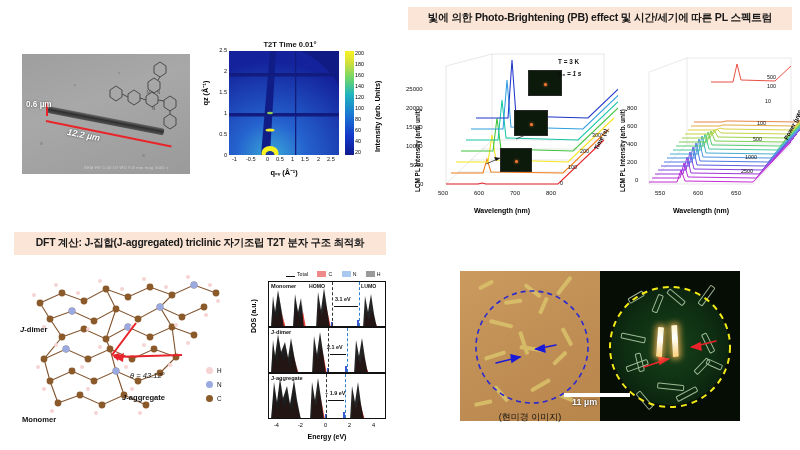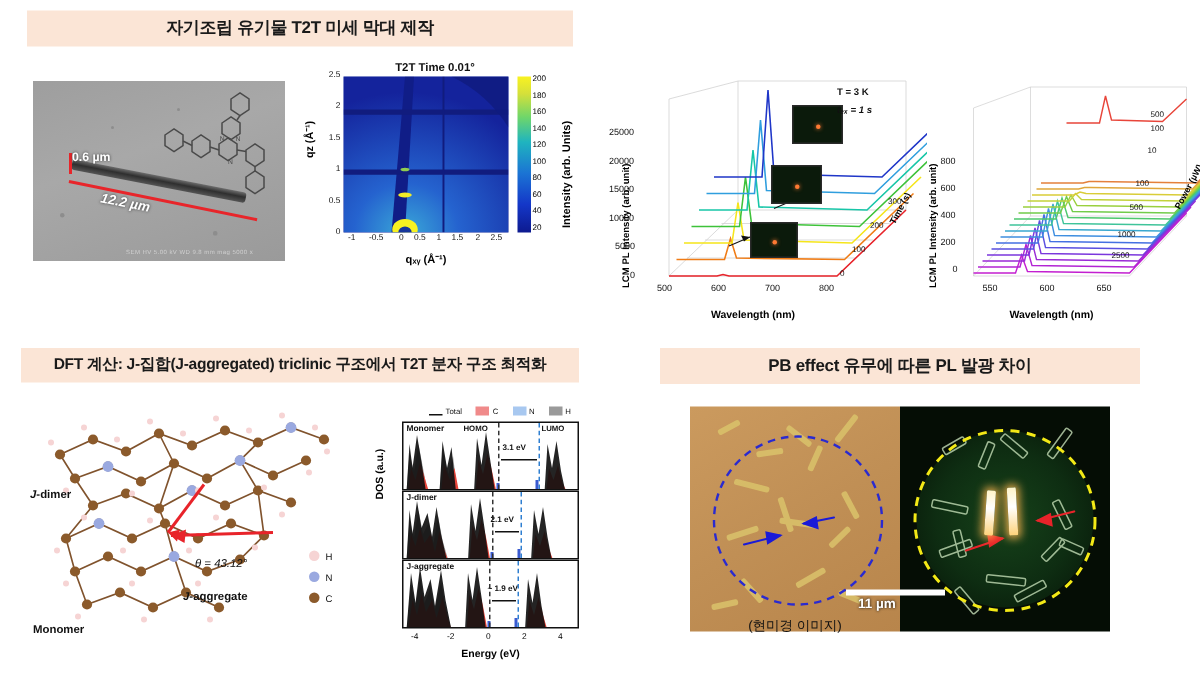--- a/index.html
+++ b/index.html
@@ -53,21 +53,21 @@
     position: absolute; left: 24px; top: 66px; width: 128px; height: 1.6px;
     background: #e8252a; transform: rotate(11.5deg); transform-origin: left center;
   }
   .redtick {
     position: absolute; left: 24px; top: 48px; width: 1.6px; height: 14px; background: #e8252a;
   }
   .sem-lab {
     position: absolute; color: #fff; font-size: 8.2px; font-weight: bold;
     text-shadow: 0 0 2px #333;
   }
-  .sem-lab.w { left: 4px; top: 46px; margin-left: 22px; }
+  .sem-lab.w { left: 4px; top: 46px; }
   .sem-lab.l { left: 45px; top: 76px; font-style: italic; transform: rotate(11deg); font-size: 9px; }
   .sem-foot {
     position: absolute; left: 62px; bottom: 4px; color: #d8d8d8;
     font-size: 4px; letter-spacing: .3px; opacity:.85;
   }
   .molecule { position: absolute; right: 4px; top: 2px; width: 84px; height: 88px; }
 
   
   .giwaxs { position: absolute; left: 205px; top: 8px; width: 186px; height: 150px; }
   .gw-title {
@@ -183,21 +183,20 @@
     position: absolute; color: #fff; font-size: 9px; font-weight: bold; text-shadow: 0 0 2px #000;
   }
   .cap { position: absolute; font-size: 9px; color: #111; text-align: center; }
 </style>
 </head>
 <body>
 
 <div id="page">
 
   <div class="quad" id="q-tl">
-    <div class="banner">자기조립 유기물 T2T 미세 막대 제작</div>
     <div class="panel-body">
 
       <div class="sem">
         <div class="speck" style="left:18px;top:88px;width:3px;height:3px"></div>
         <div class="speck" style="left:52px;top:30px;width:2px;height:2px"></div>
         <div class="speck" style="left:120px;top:100px;width:2.5px;height:2.5px"></div>
         <div class="speck" style="left:96px;top:18px;width:2px;height:2px"></div>
         <div class="rod"></div>
         <div class="redtick"></div>
         <div class="redline"></div>
@@ -294,20 +293,21 @@
             <span style="top:79px">60</span>
           <span style="top:90px">40</span>
             <span style="top:101px">20</span>
         </div>
         <div class="cbar-label" style="top:112px">Intensity (arb. Units)</div>
       </div>
     </div>
   </div>
 
   <div class="quad" id="q-tr">
+    <div class="banner">빛에 의한 Photo-Brightening (PB) effect 및 시간/세기에 따른 PL 스펙트럼</div>
     <div class="panel-body">
 
       <div class="pl3d" id="pl-left">
         <svg viewBox="0 0 210 175" width="210" height="175">
           <g stroke="#cfcfcf" stroke-width="0.5" fill="none">
             <path d="M38,140 L150,140 L196,96 L84,96 Z"></path>
             <path d="M38,140 L38,22 L84,10 L84,96"></path>
             <path d="M84,10 L196,10 L196,96"></path>
             <path d="M50,128 L162,128"></path>
               <path d="M62,116 L174,116"></path>
@@ -424,21 +424,21 @@
           <span class="ax-tick sm" style="left:142px;top:76px">100</span>
           <span class="ax-tick sm" style="left:138px;top:92px">500</span>
           <span class="ax-tick sm" style="left:130px;top:110px">1000</span>
           <span class="ax-tick sm" style="left:126px;top:124px">2500</span>
         </div>
       </div>
     </div>
   </div>
 
   <div class="quad" id="q-bl">
-    <div class="banner">DFT 계산: J-집합(J-aggregated) triclinic 구조에서 T2T 분자 구조 최적화</div>
+    <div class="banner">DFT 계산: J-집합(J-aggregated) triclinic 자기조립 T2T 분자 구조 최적화</div>
     <div class="panel-body">
 
       <div class="dftmol">
         <svg viewBox="0 0 245 180" width="245" height="180">
           <g stroke="#7a4a22" stroke-width="1.1" fill="none" opacity=".95">
             <path d="M30,40 L52,30 L74,38 L96,26 L118,34 L140,24 L162,32 L184,22 L206,30"></path>
             <path d="M40,56 L62,48 L84,58 L106,46 L128,56 L150,44 L172,54 L194,44"></path>
             <path d="M52,74 L74,66 L96,76 L118,64 L140,74 L162,64 L184,72"></path>
             <path d="M34,96 L56,86 L78,96 L100,86 L122,96 L144,86 L166,94"></path>
             <path d="M40,118 L62,108 L84,118 L106,108 L128,118 L150,110"></path>
@@ -646,21 +646,20 @@
           <span class="dos-xtick" style="left:46px">-2</span>
           <span class="dos-xtick" style="left:72px">0</span>
           <span class="dos-xtick" style="left:96px">2</span>
           <span class="dos-xtick" style="left:120px">4</span>
         </div>
       </div>
     </div>
   </div>
 
   <div class="quad" id="q-br">
-    <div class="banner">PB effect 유무에 따른 PL 발광 차이</div>
     <div class="panel-body">
 
       <div class="micro-wrap">
 
         <div class="micro" id="micro-bf">
           <svg viewBox="0 0 140 150" width="140" height="150">
             <g fill="#d9c06a" opacity=".9">
               <rect x="18" y="16" width="16" height="4" rx="1.5" transform="rotate(-28 18 16)"></rect>
               <rect x="66" y="12" width="20" height="4" rx="1.5" transform="rotate(38 66 12)"></rect>
               <rect x="96" y="22" width="22" height="4" rx="1.5" transform="rotate(-52 96 22)"></rect>

